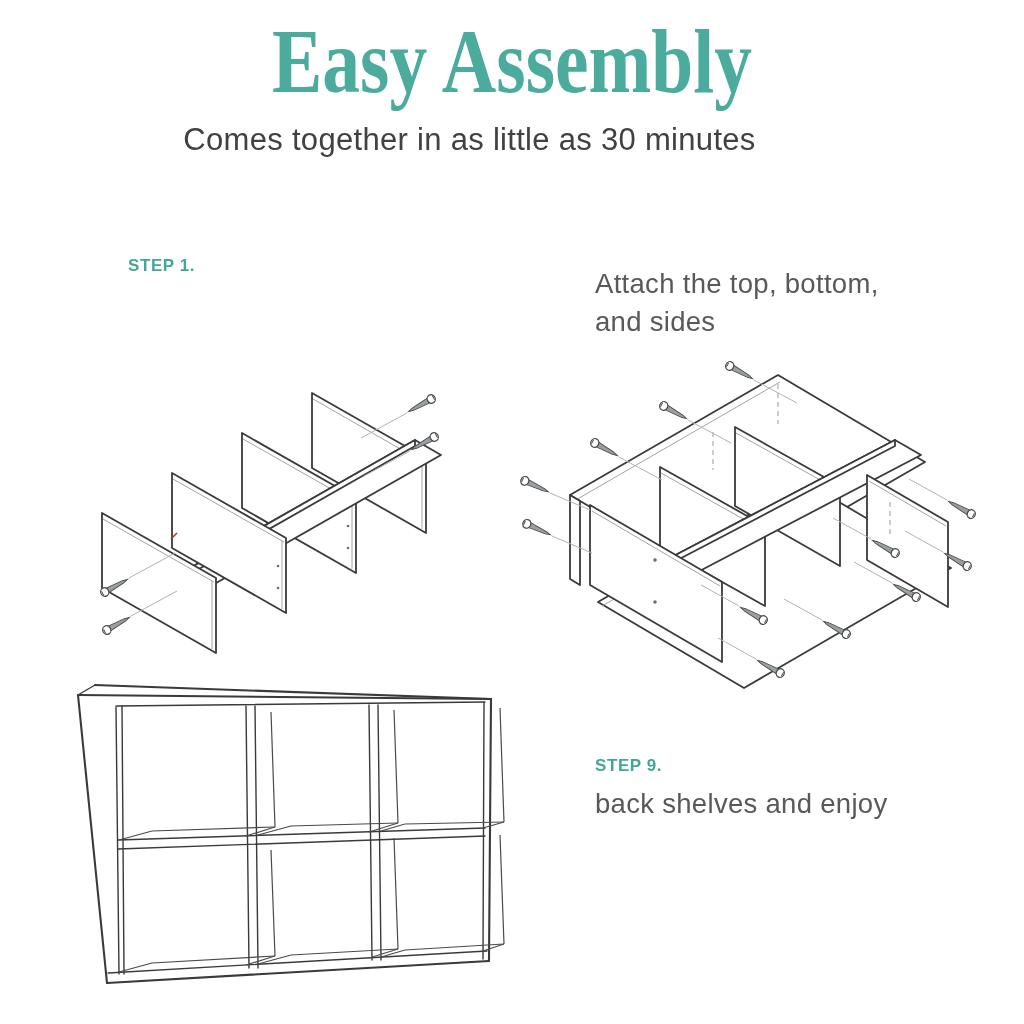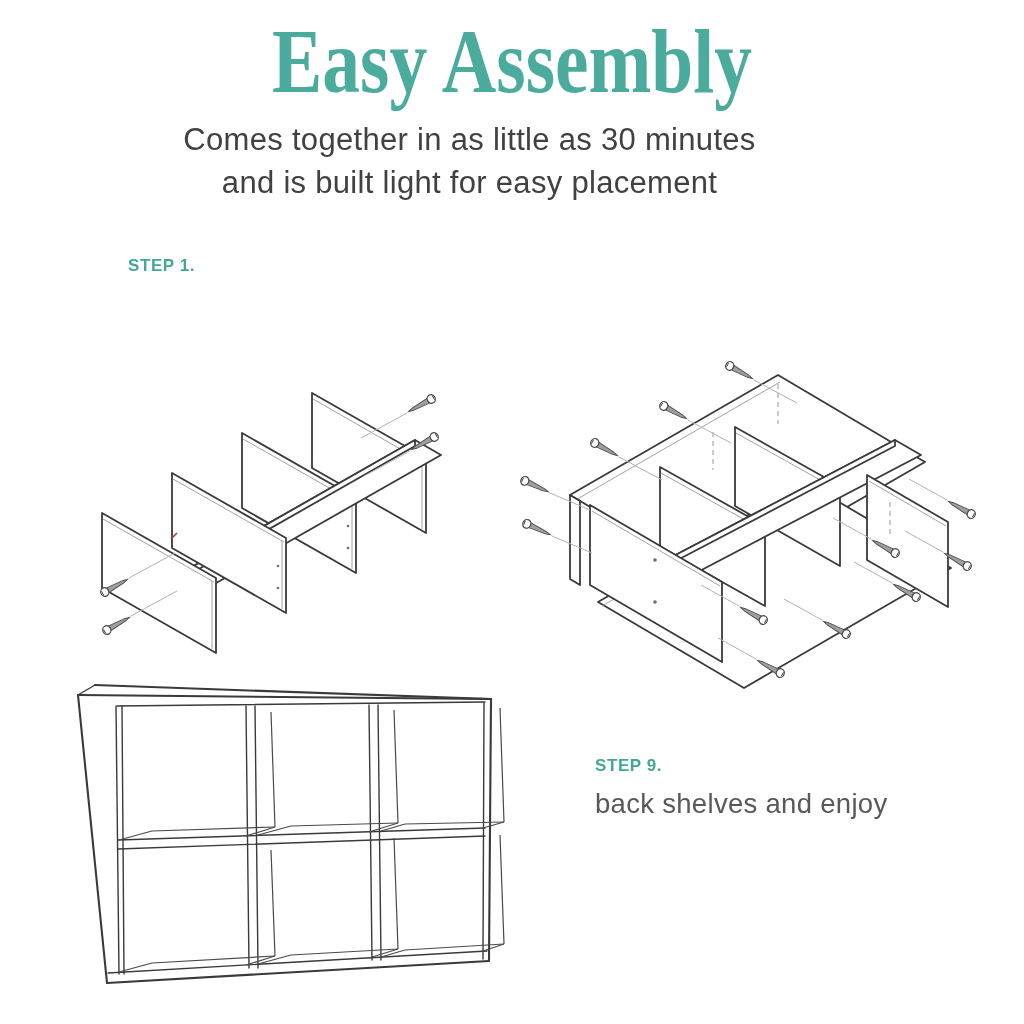--- a/index.html
+++ b/index.html
@@ -37,30 +37,33 @@
   .interior{stroke:#4a4a4a;stroke-width:1.2;fill:none;}
   .dash{stroke:#9a9a9a;stroke-width:1;fill:none;stroke-dasharray:5 4;}
   .dot{fill:#6d6d6d;}
 </style>
 </head>
 <body>
 
 <div class="title">Easy Assembly</div>
 <div class="subtitle">
   <div>Comes together in as little as 30 minutes</div>
-  <div>and is built light for easy placement</div>
 </div>
 
 <div class="step" style="left:128px;top:256px;">
   <div class="step-label">STEP 1.</div>
   <div class="step-text">
   </div>
 </div>
 
 <div class="step" style="left:595px;top:256px;">
+  <div class="step-text">
+    <div>Attach the top, bottom,</div>
+    <div>and sides</div>
+  </div>
 </div>
 
 <div class="step" style="left:595px;top:756px;">
   <div class="step-label">STEP 9.</div>
   <div class="step-text">
     <div>back shelves and enjoy</div>
   </div>
 </div>
 
 <svg class="illus" style="left:55px;top:383px;" width="425" height="300" viewBox="0 0 425 300">

